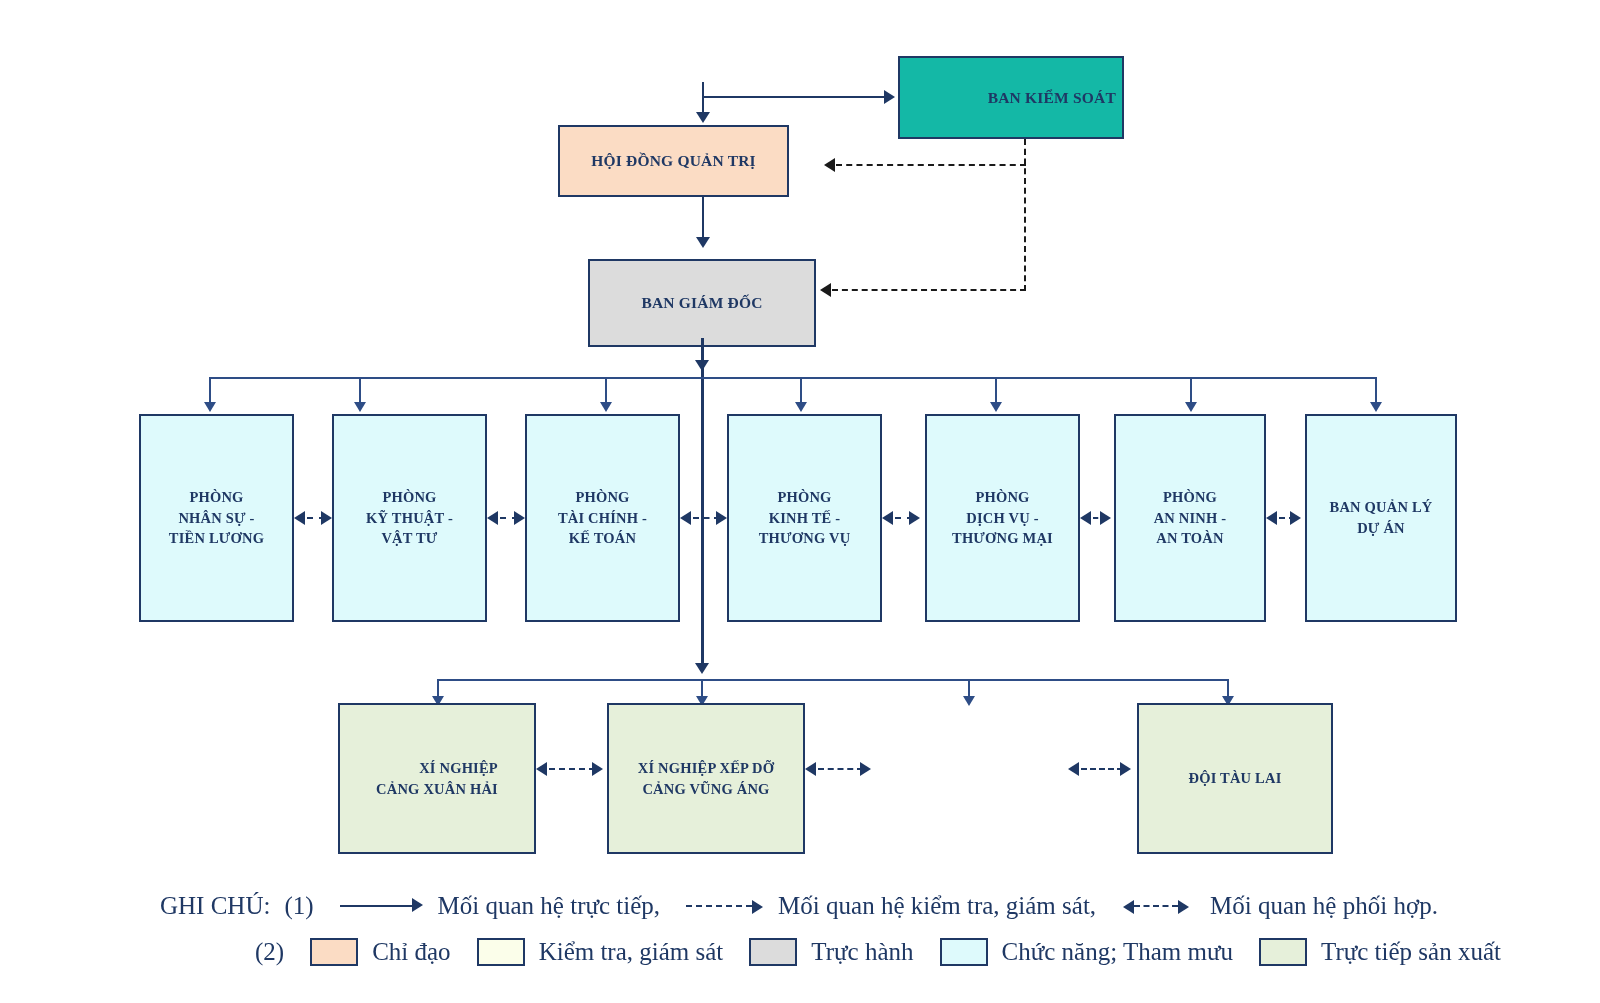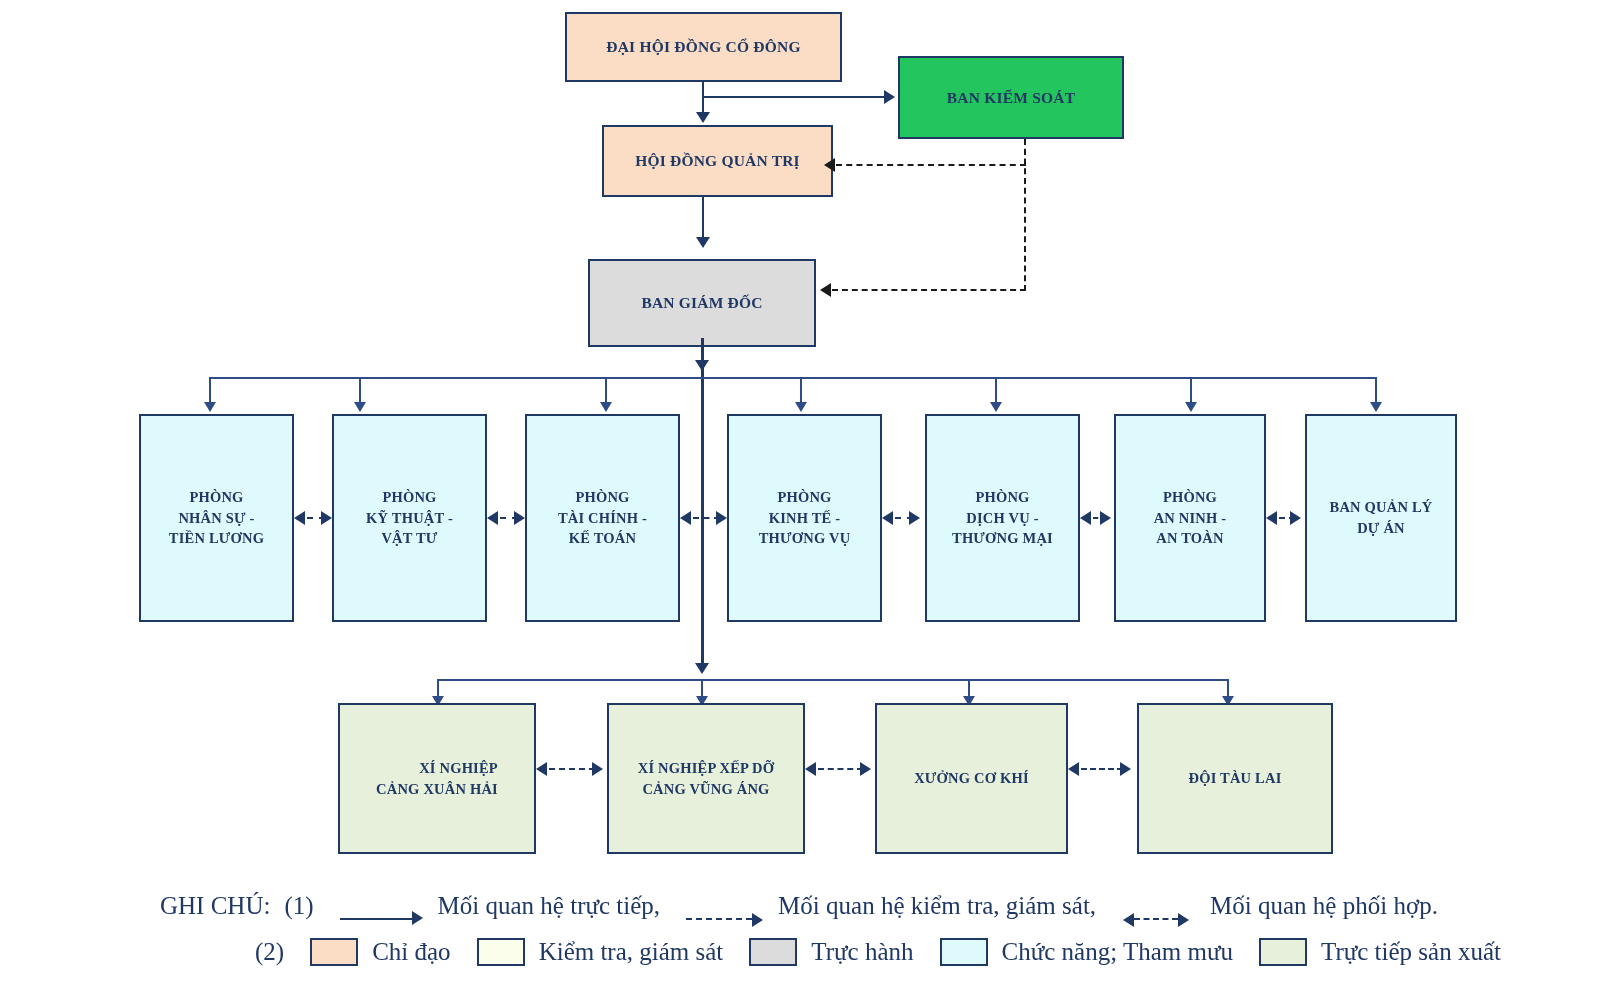--- a/index.html
+++ b/index.html
@@ -26,21 +26,21 @@
     justify-content: center;
     text-align: center;
     color: #1F3864;
     font-weight: bold;
     letter-spacing: .2px;
     line-height: 1.42;
   }
   .node .lbl { display: block; padding: 0 6px; white-space: pre-line; }
 
   .fill-peach  { background: #FBDCC4; }
-  .fill-cream  { background: #22c55e; }
+  .fill-cream  { background: #14b8a6; justify-content: flex-end; }
   .fill-grey   { background: #DCDCDC; margin-top: 9px; }
   .fill-cyan   { background: #DEFAFC; }
   .fill-green  { background: #E6F0DA; }
 
   .t15 { font-size: 15.5px; }
   .t14 { font-size: 14.5px; }
 
   
   .ln {
     position: absolute;
@@ -82,21 +82,21 @@
   .arr-down-sm  { border-left: 6px solid transparent; border-right: 6px solid transparent; border-top: 10px solid #2E4D86; }
 
   
   #legend {
     position: absolute;
     left: 0; top: 880px;
     width: 1600px;
     color: #1F3864;
     font-family: "Liberation Serif", "DejaVu Serif", serif;
   }
-  .lg-row { position: absolute; display: flex; align-items: flex-end; }
+  .lg-row { position: absolute; display: flex; align-items: center; }
   .lg-txt { font-size: 25px; color:#1F3864; white-space: pre; }
   .lg-swatch {
     width: 48px; height: 28px;
     border: 2px solid #1F3864;
     box-sizing: border-box;
     display: inline-block;
   }
   .lg-solid-line { position: relative; width: 72px; height: 2px; background: #1F3864; }
   .lg-dash-line  { position: relative; width: 66px; height: 0; border-top: 2.5px dashed #1F3864; }
   .lg-bi {
@@ -114,29 +114,26 @@
     border-top:7px solid transparent;border-bottom:7px solid transparent;border-right:11px solid #1F3864;
   }
   .gap-sm { width: 14px; display:inline-block; }
   .gap-md { width: 26px; display:inline-block; }
 </style>
 </head>
 <body>
 
 <div id="canvas">
 
-  <div class="node fill-peach t15" style="left:565px; top:12px; width:277px; height:70px;">
-    <span class="lbl">ĐẠI HỘI ĐỒNG CỔ ĐÔNG</span>
-  </div>
 
   <div class="node fill-cream t15" style="left:898px; top:56px; width:226px; height:83px;">
     <span class="lbl">BAN KIỂM SOÁT</span>
   </div>
 
-  <div class="node fill-peach t15" style="left:602px; top:125px; width:231px; height:72px;">
+  <div class="node fill-peach t15" style="left:558px; top:125px; width:231px; height:72px;">
     <span class="lbl">HỘI ĐỒNG QUẢN TRỊ</span>
   </div>
 
   <div class="node fill-grey t15" style="left:588px; top:250px; width:228px; height:88px;">
     <span class="lbl">BAN GIÁM ĐỐC</span>
   </div>
 
   <div class="ln ln-v" style="left:702px; top:82px; width:2px; height:36px;"></div>
   <div class="arr arr-down" style="left:696px; top:112px;"></div>
 
@@ -265,23 +262,20 @@
   <div class="node fill-green t14" style="left:338px; top:703px; width:198px; height:151px;text-align:right;">
     <span class="lbl">XÍ NGHIỆP
 CẢNG XUÂN HẢI</span>
   </div>
 
   <div class="node fill-green t14" style="left:607px; top:703px; width:198px; height:151px;">
     <span class="lbl">XÍ NGHIỆP XẾP DỠ
 CẢNG VŨNG ÁNG</span>
   </div>
 
-  <div class="node fill-green t14" style="left:875px; top:703px; width:193px; height:151px;">
-    <span class="lbl">XƯỞNG CƠ KHÍ</span>
-  </div>
 
   <div class="node fill-green t14" style="left:1137px; top:703px; width:196px; height:151px;">
     <span class="lbl">ĐỘI TÀU LAI</span>
   </div>
 
   <div class="dash-blue-h" style="left:549px; top:768px; width:46px;"></div>
   <div class="arr arr-left" style="left:536px; top:762px;"></div>
   <div class="arr arr-right" style="left:592px; top:762px;"></div>
 
   <div class="dash-blue-h" style="left:818px; top:768px; width:45px;"></div>

